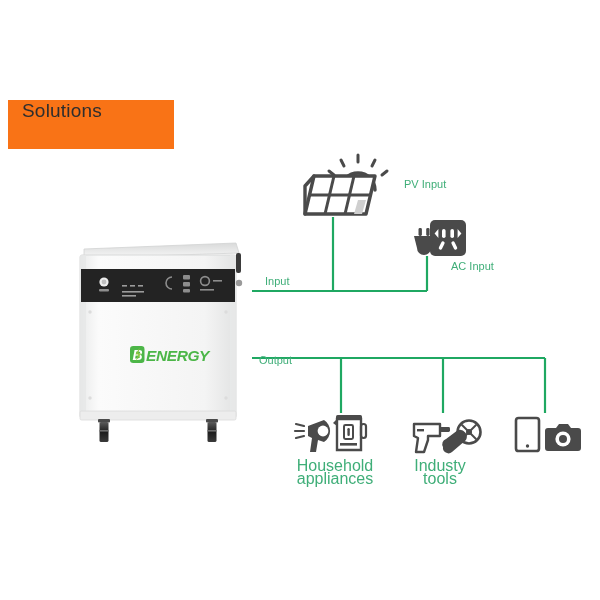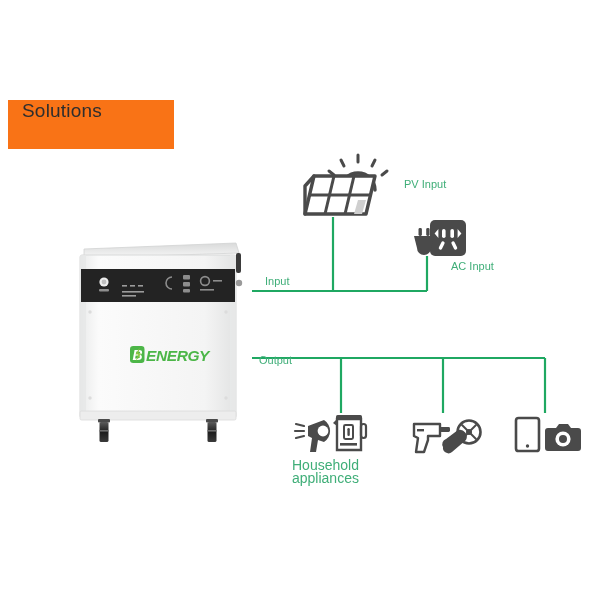--- a/index.html
+++ b/index.html
@@ -57,22 +57,23 @@
     white-space: pre;
   }
   .lbl-pv       { left: 404px; top: 178px; }
   .lbl-ac       { left: 451px; top: 260px; }
   .lbl-input    { left: 265px; top: 275px; }
   .lbl-output   { left: 259px; top: 334px; margin-top: 20px; }
 
   .lbl-center {
     position: absolute;
     color: #3fae78;
-    font-size: 14px;
+    font-size: 16px;
     line-height: 13px;
+    text-align: center;
     white-space: pre-line;
   }
   .lbl-house    { left: 292px; top: 459px; width: 86px; }
   .lbl-indus    { left: 401px; top: 459px; width: 78px; }
   .lbl-consum   { left: 503px; top: 459px; width: 84px; }
 </style>
 </head>
 <body>
 
 <div id="stage">
@@ -286,14 +287,16 @@
 
   </svg>
 
   <div class="lbl lbl-pv">PV Input</div>
   <div class="lbl lbl-ac">AC Input</div>
   <div class="lbl lbl-input">Input</div>
   <div class="lbl lbl-output">Output</div>
 
   <div class="lbl-center lbl-house">Household
 appliances</div>
+  <div class="lbl-center lbl-indus">Industy
+tools</div>
 
 </div>
 
 </body></html>

